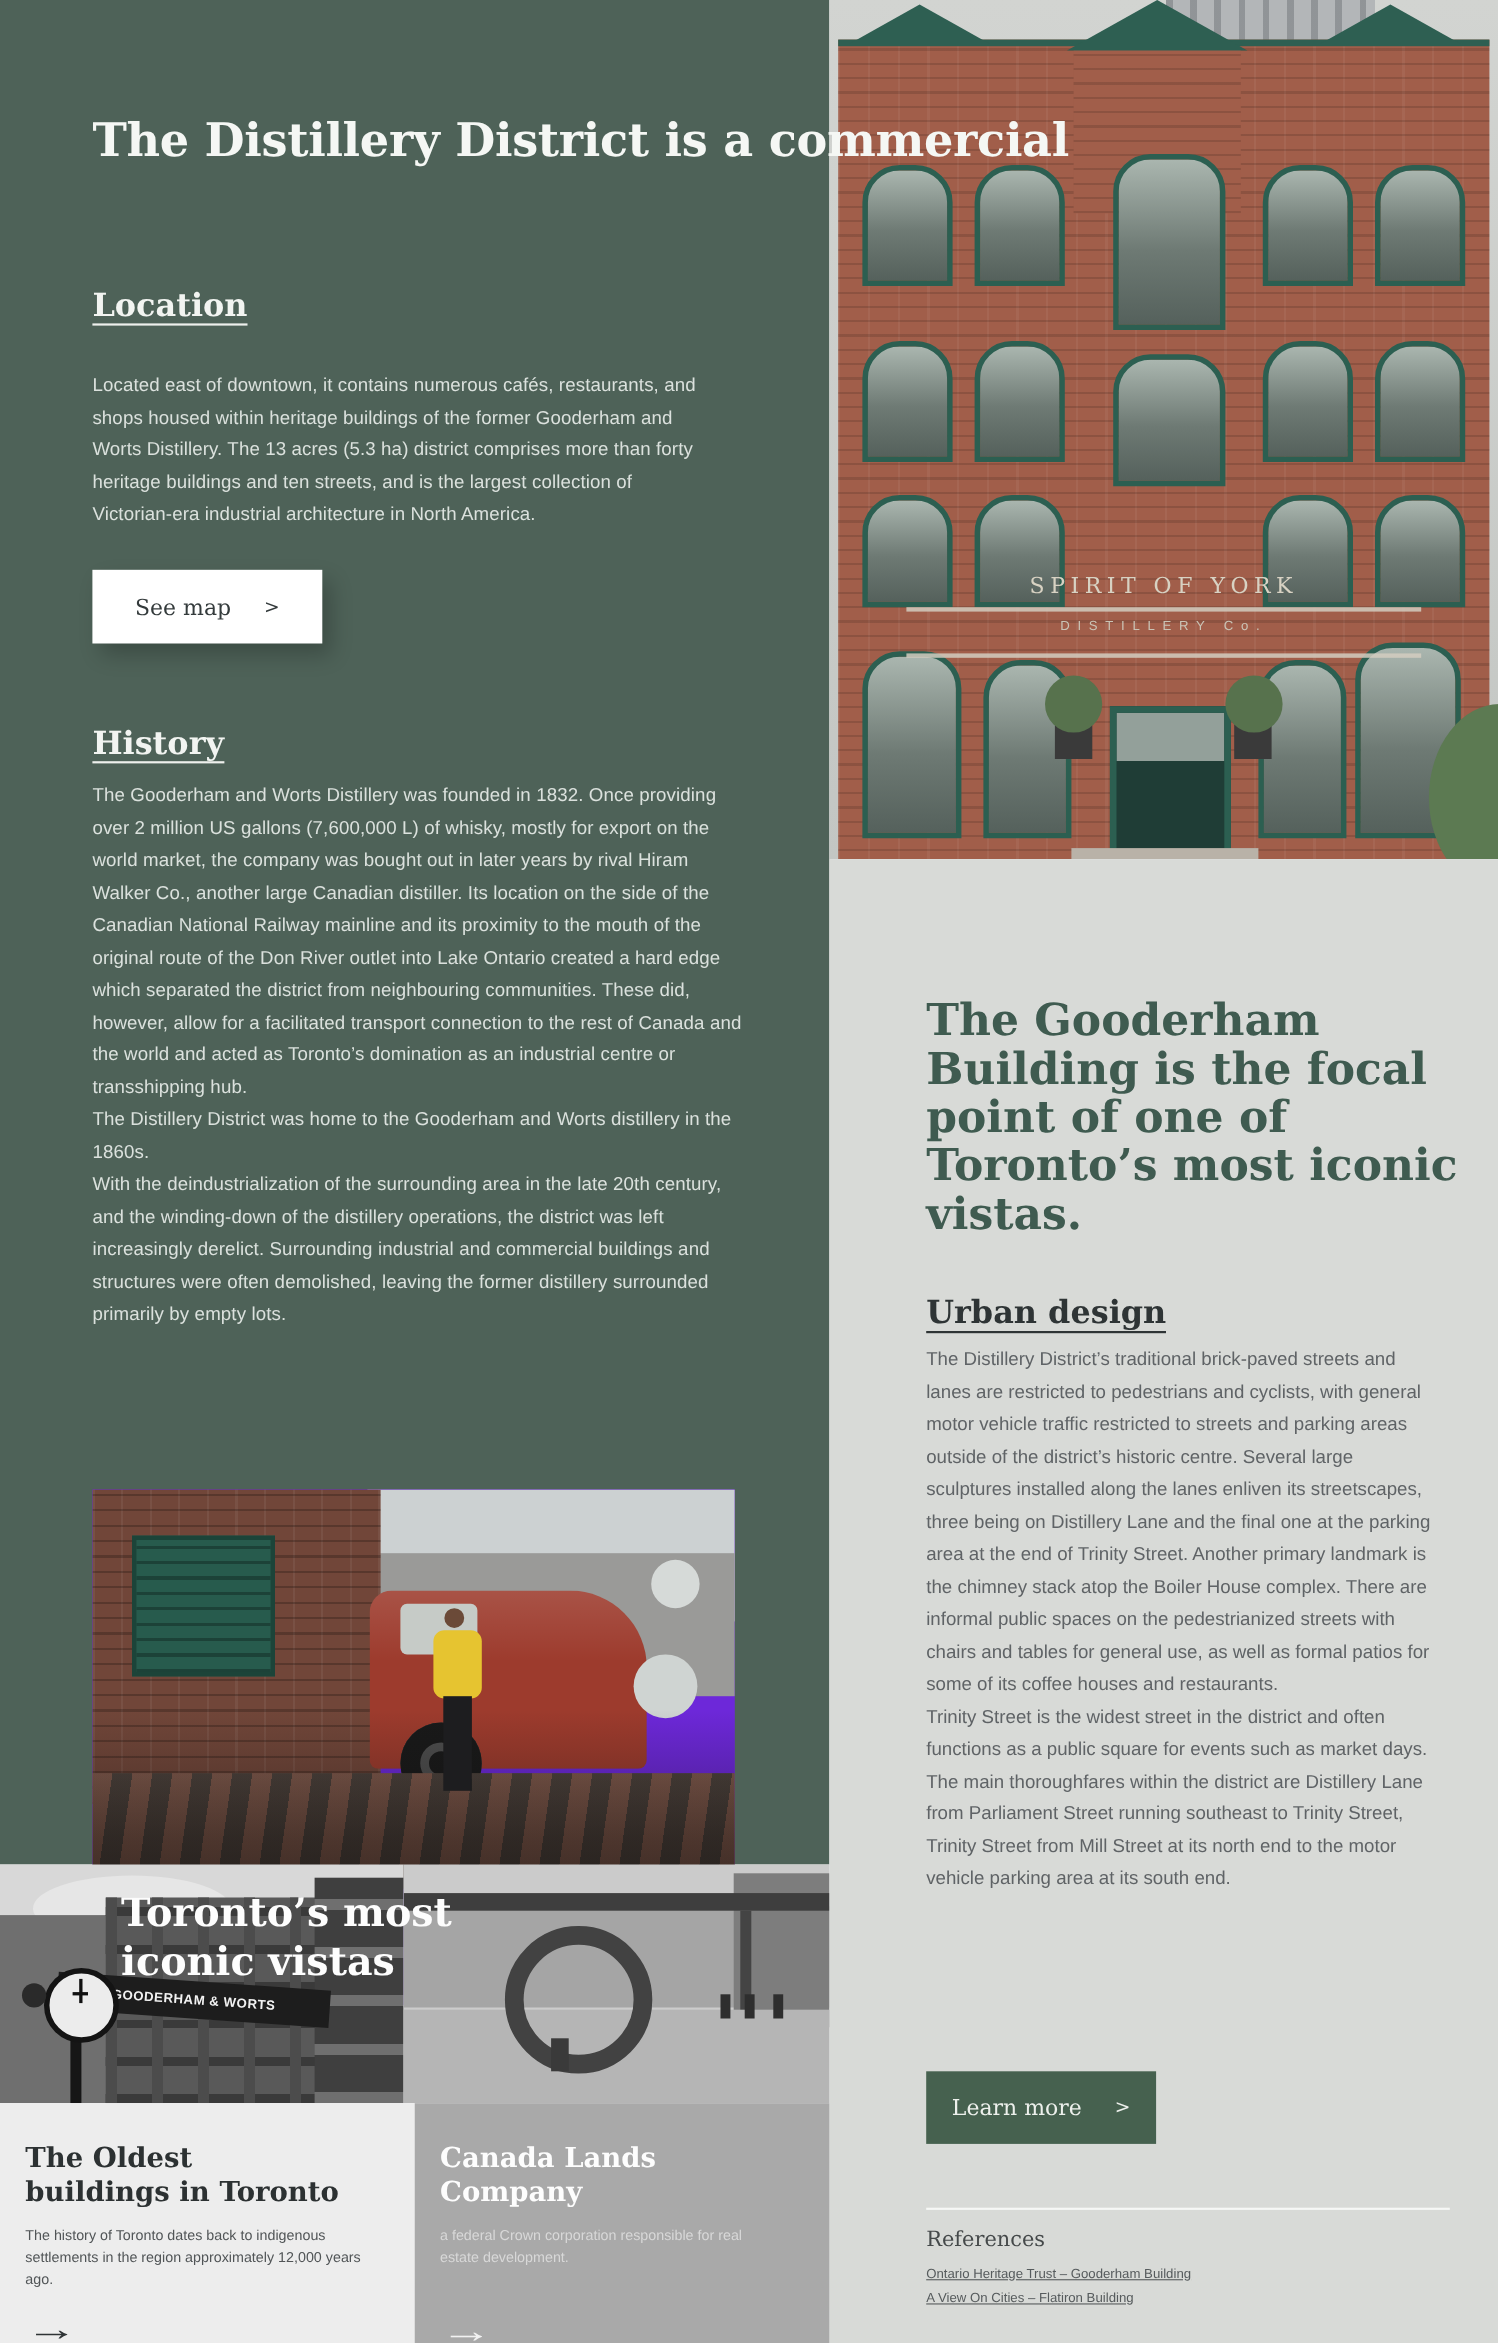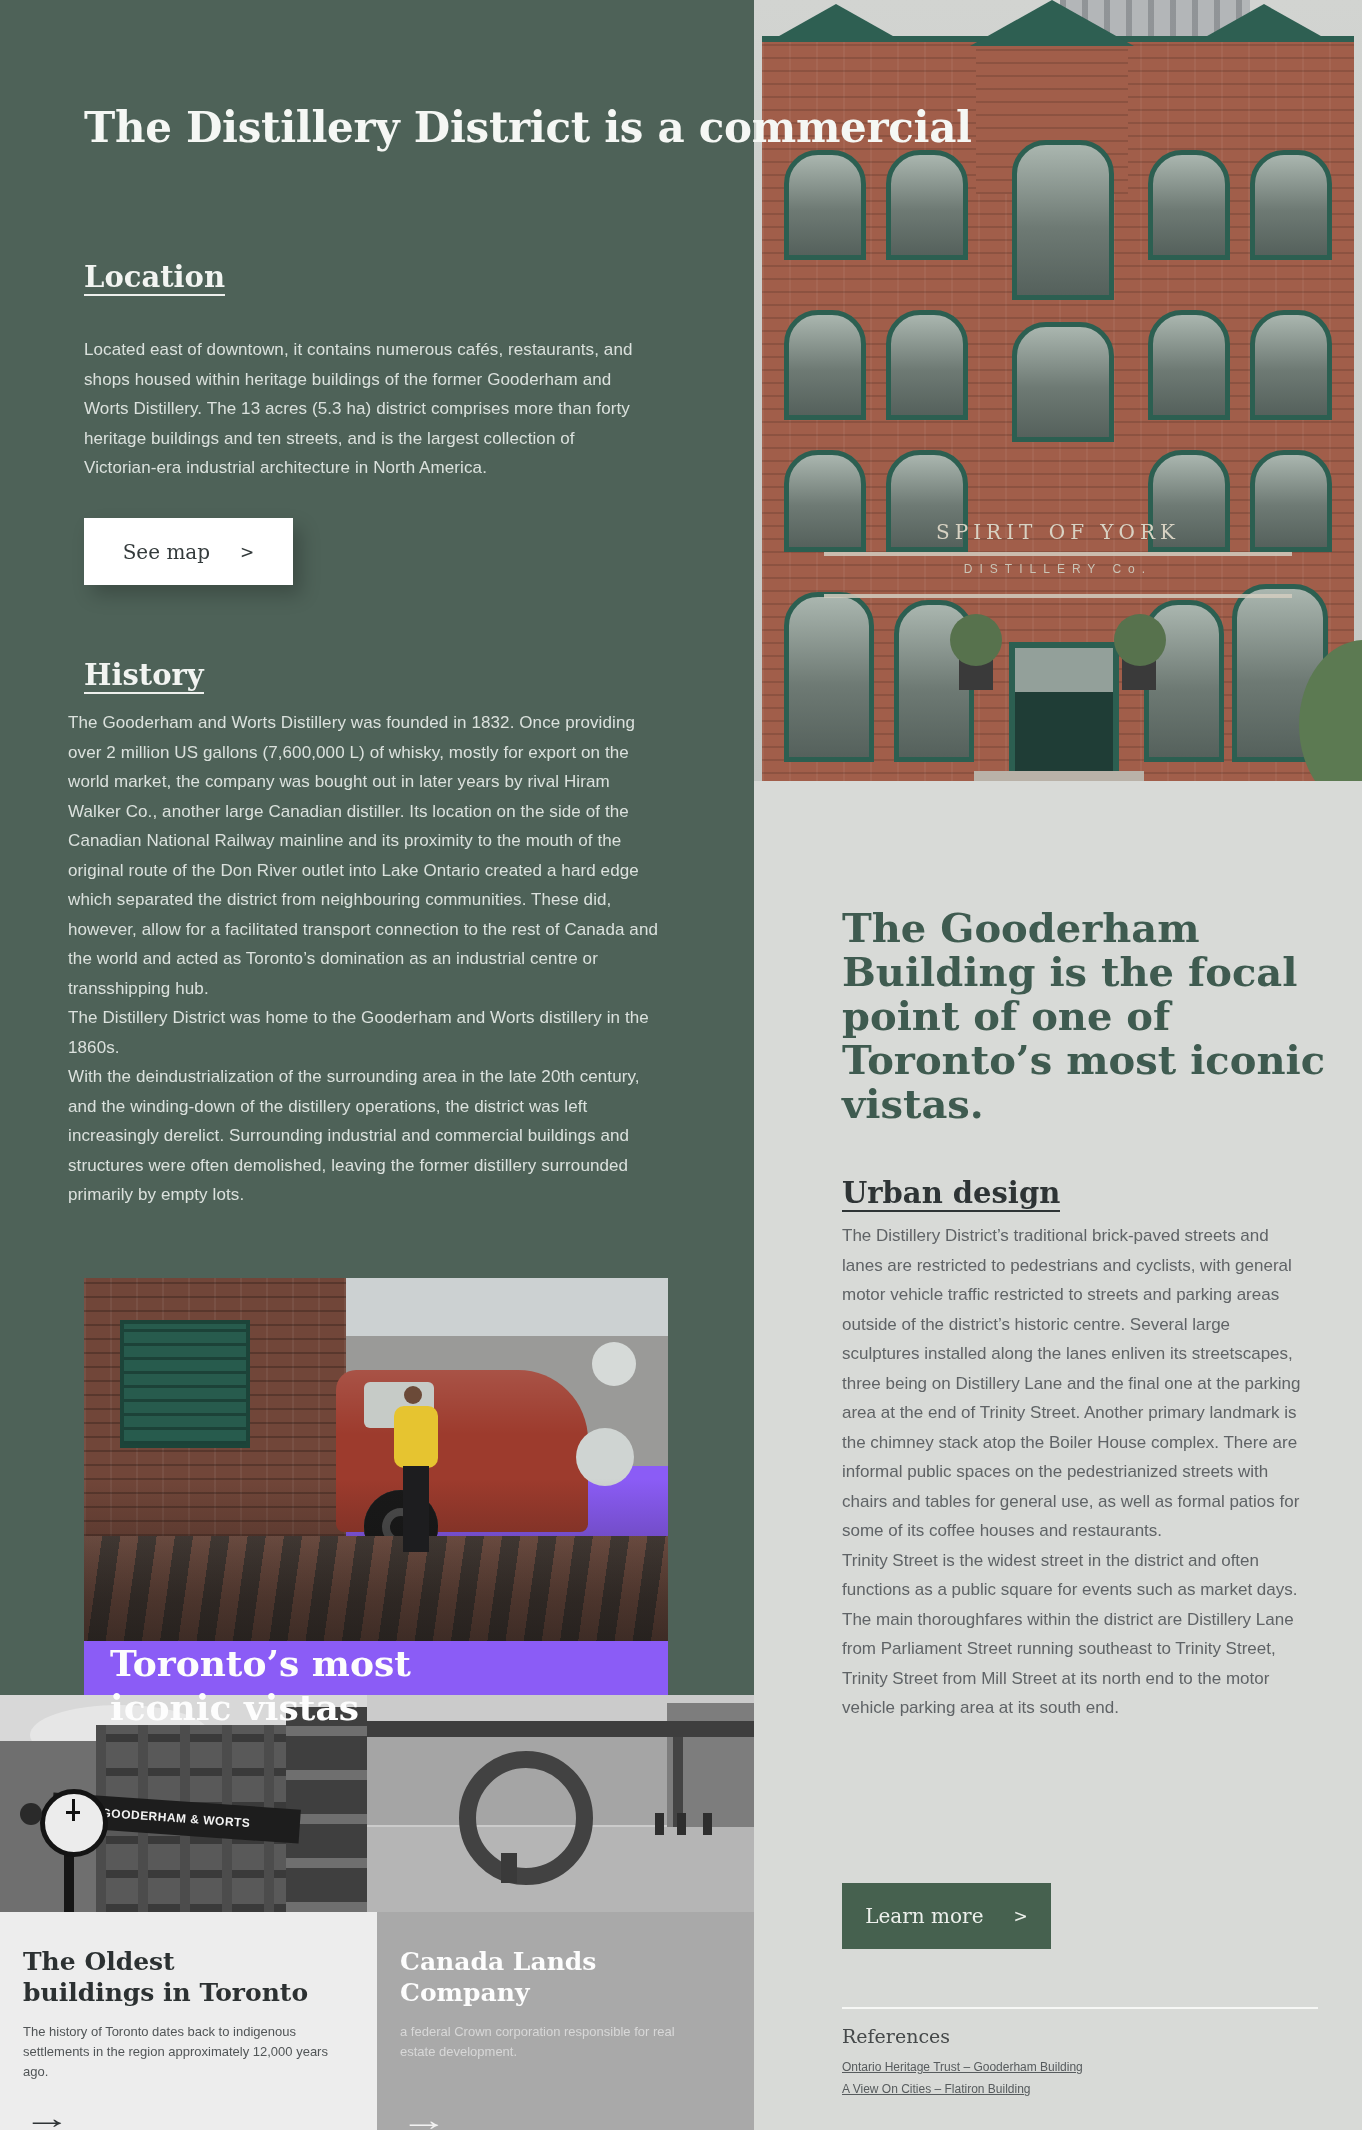--- a/index.html
+++ b/index.html
@@ -13,31 +13,31 @@
               font-family:"DejaVu Serif", serif;font-weight:700;
               font-size:42px;line-height:47px;letter-spacing:-0.3px;}
   .main-title div{white-space:nowrap;}
   .section-h{font-family:"DejaVu Serif", serif;font-weight:700;font-size:29px;
              color:#f2f4f1;display:inline-block;
              border-bottom:2px solid #eef0ed;line-height:34px;}
   .loc-h{left:84px;top:236px;}
   .hist-h{left:84px;top:634px;}
   .body-green{color:#dbe1dd;font-size:17px;line-height:29.5px;letter-spacing:0.1px;}
   .loc-p{left:84px;top:318px;width:560px;}
-  .hist-p{left:68px;top:708px;width:594px;}
+  .hist-p{left:84px;top:708px;width:594px;}
   .hist-p p{margin:0;}
 
   .btn{display:flex;align-items:center;justify-content:center;gap:30px;
        font-family:"DejaVu Serif", serif;font-size:20px;cursor:pointer;}
   .see-map{left:84px;top:518px;width:209px;height:67px;background:#ffffff;
            color:#343b3c;box-shadow:8px 10px 18px rgba(0,0,0,0.22);}
   .btn .chev{font-family:"DejaVu Sans", sans-serif;font-size:17px;}
 
   
-  .vista{left:84px;top:1278px;width:584px;height:469px;background:#8b5cf6;overflow:hidden;}
+  .vista{left:84px;top:1354px;width:584px;height:469px;background:#6d28d9;overflow:hidden;}
   .v-sky{left:250px;top:0;width:334px;height:120px;background:#ccd1d2;}
   .v-far{left:250px;top:58px;width:334px;height:130px;background:#9a9a98;}
   .v-brick{left:0;top:0;width:262px;height:286px;background-color:#714639;
     background-image:repeating-linear-gradient(0deg, rgba(0,0,0,0.22) 0 2px, transparent 2px 14px),
                      repeating-linear-gradient(90deg, rgba(255,255,255,0.06) 0 2px, transparent 2px 26px);}
   .v-shutter{left:36px;top:42px;width:122px;height:120px;background:#275b4d;
     background-image:repeating-linear-gradient(0deg, rgba(0,0,0,0.28) 0 3px, transparent 3px 14px);
     border:4px solid #1c4439;}
   .v-truck{left:252px;top:92px;width:252px;height:162px;background:#9d3b2d;
     border-radius:20px 70px 8px 8px;

